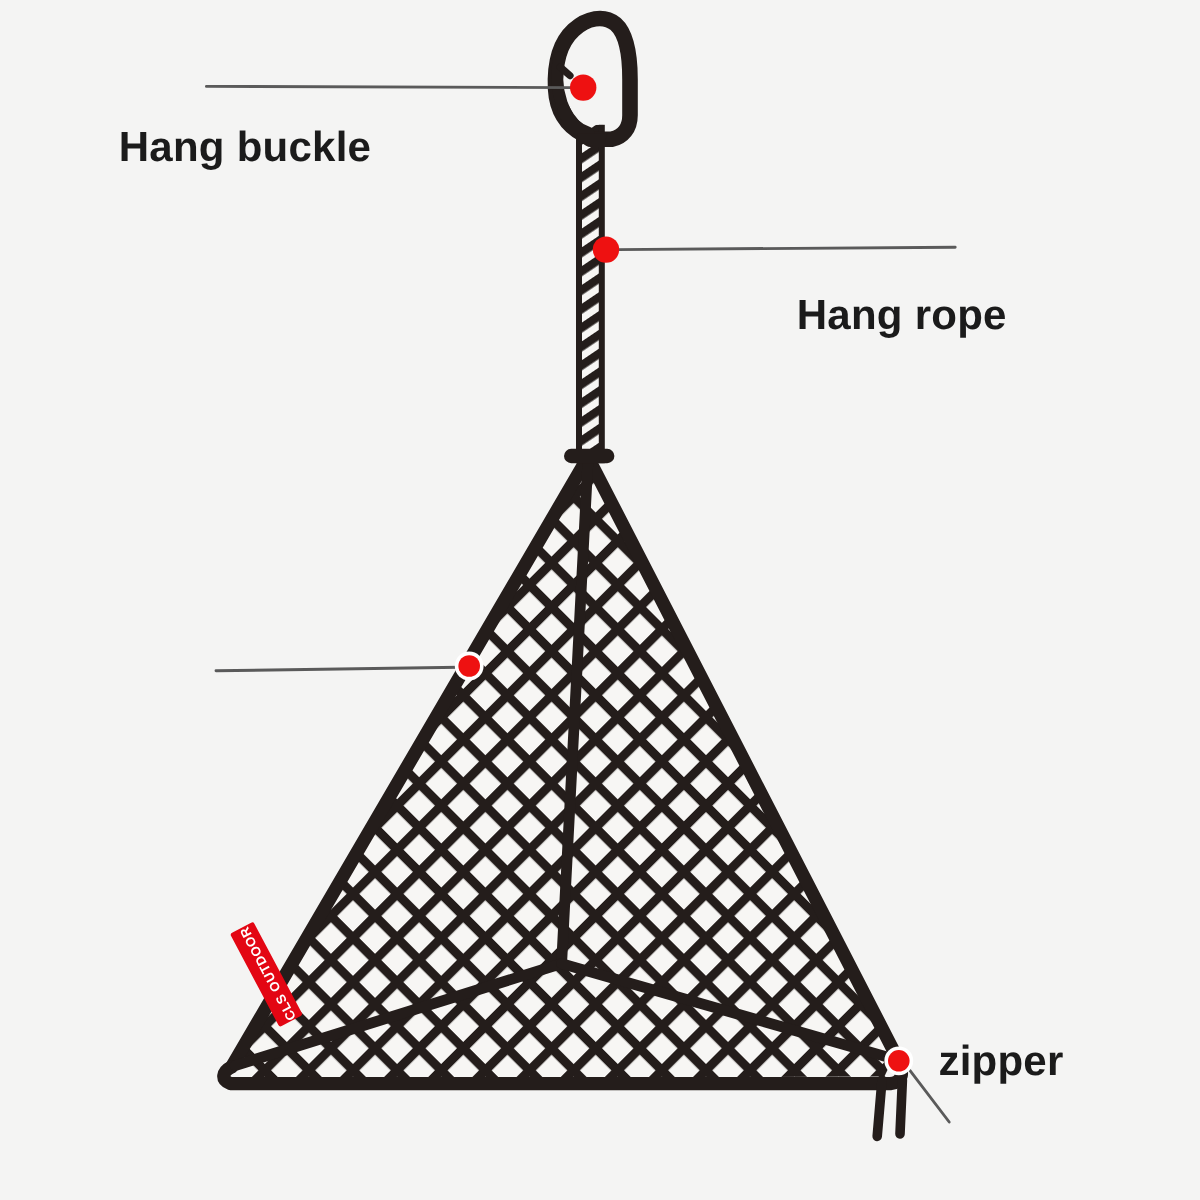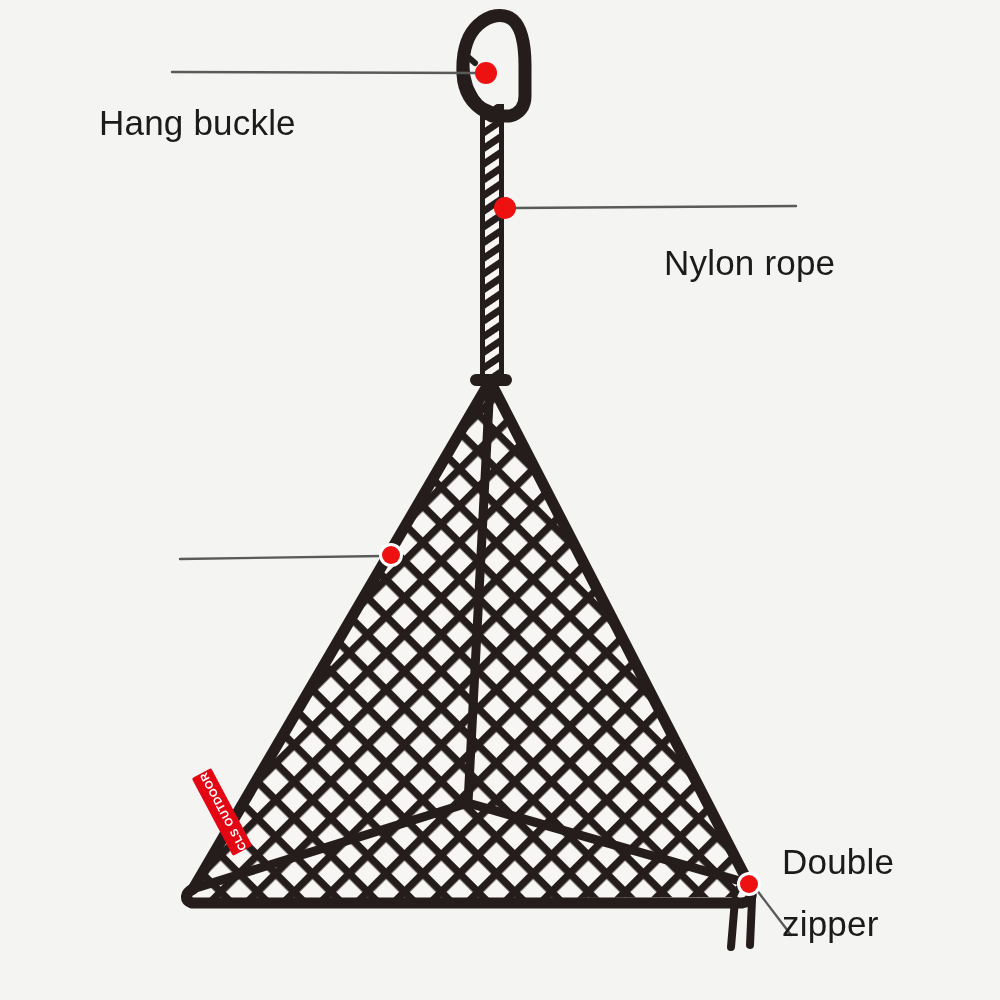--- a/index.html
+++ b/index.html
@@ -23,21 +23,21 @@
     position: absolute;
     top: 0;
     left: 0;
     width: 1000px;
     height: 1000px;
     display: block;
   }
   .callout-label {
     position: absolute;
     font-family: "Liberation Sans", sans-serif;
-    font-weight: normal;
+    font-weight: bold;
     color: #1b1b1b;
     letter-spacing: 0.2px;
     white-space: pre;
     line-height: 1.12;
   }
   #label-hang-buckle {
     left: 99px;
     top: 103px;
     font-size: 35px;
   }
@@ -170,18 +170,18 @@
       <circle cx="505" cy="208" r="11" fill="#ee1111"></circle>
       <circle cx="391" cy="555" r="12" fill="#ffffff"></circle>
       <circle cx="391" cy="555" r="9" fill="#ee1111"></circle>
       <circle cx="749" cy="884" r="12" fill="#ffffff"></circle>
       <circle cx="749" cy="884" r="9" fill="#ee1111"></circle>
     </g>
   </svg>
 
   <div class="callout-label" id="label-hang-buckle">Hang buckle</div>
 
-  <div class="callout-label" id="label-nylon-rope">Nylon rope</div>
+  <div class="callout-label" id="label-nylon-rope">Hang rope</div>
 
 
-  <div class="callout-label" id="label-double-zipper"><span class="zl1">Double</span><span class="zl2">zipper</span></div>
+  <div class="callout-label" id="label-double-zipper"><span class="zl2">zipper</span></div>
 
 </div>
 
 </body></html>

